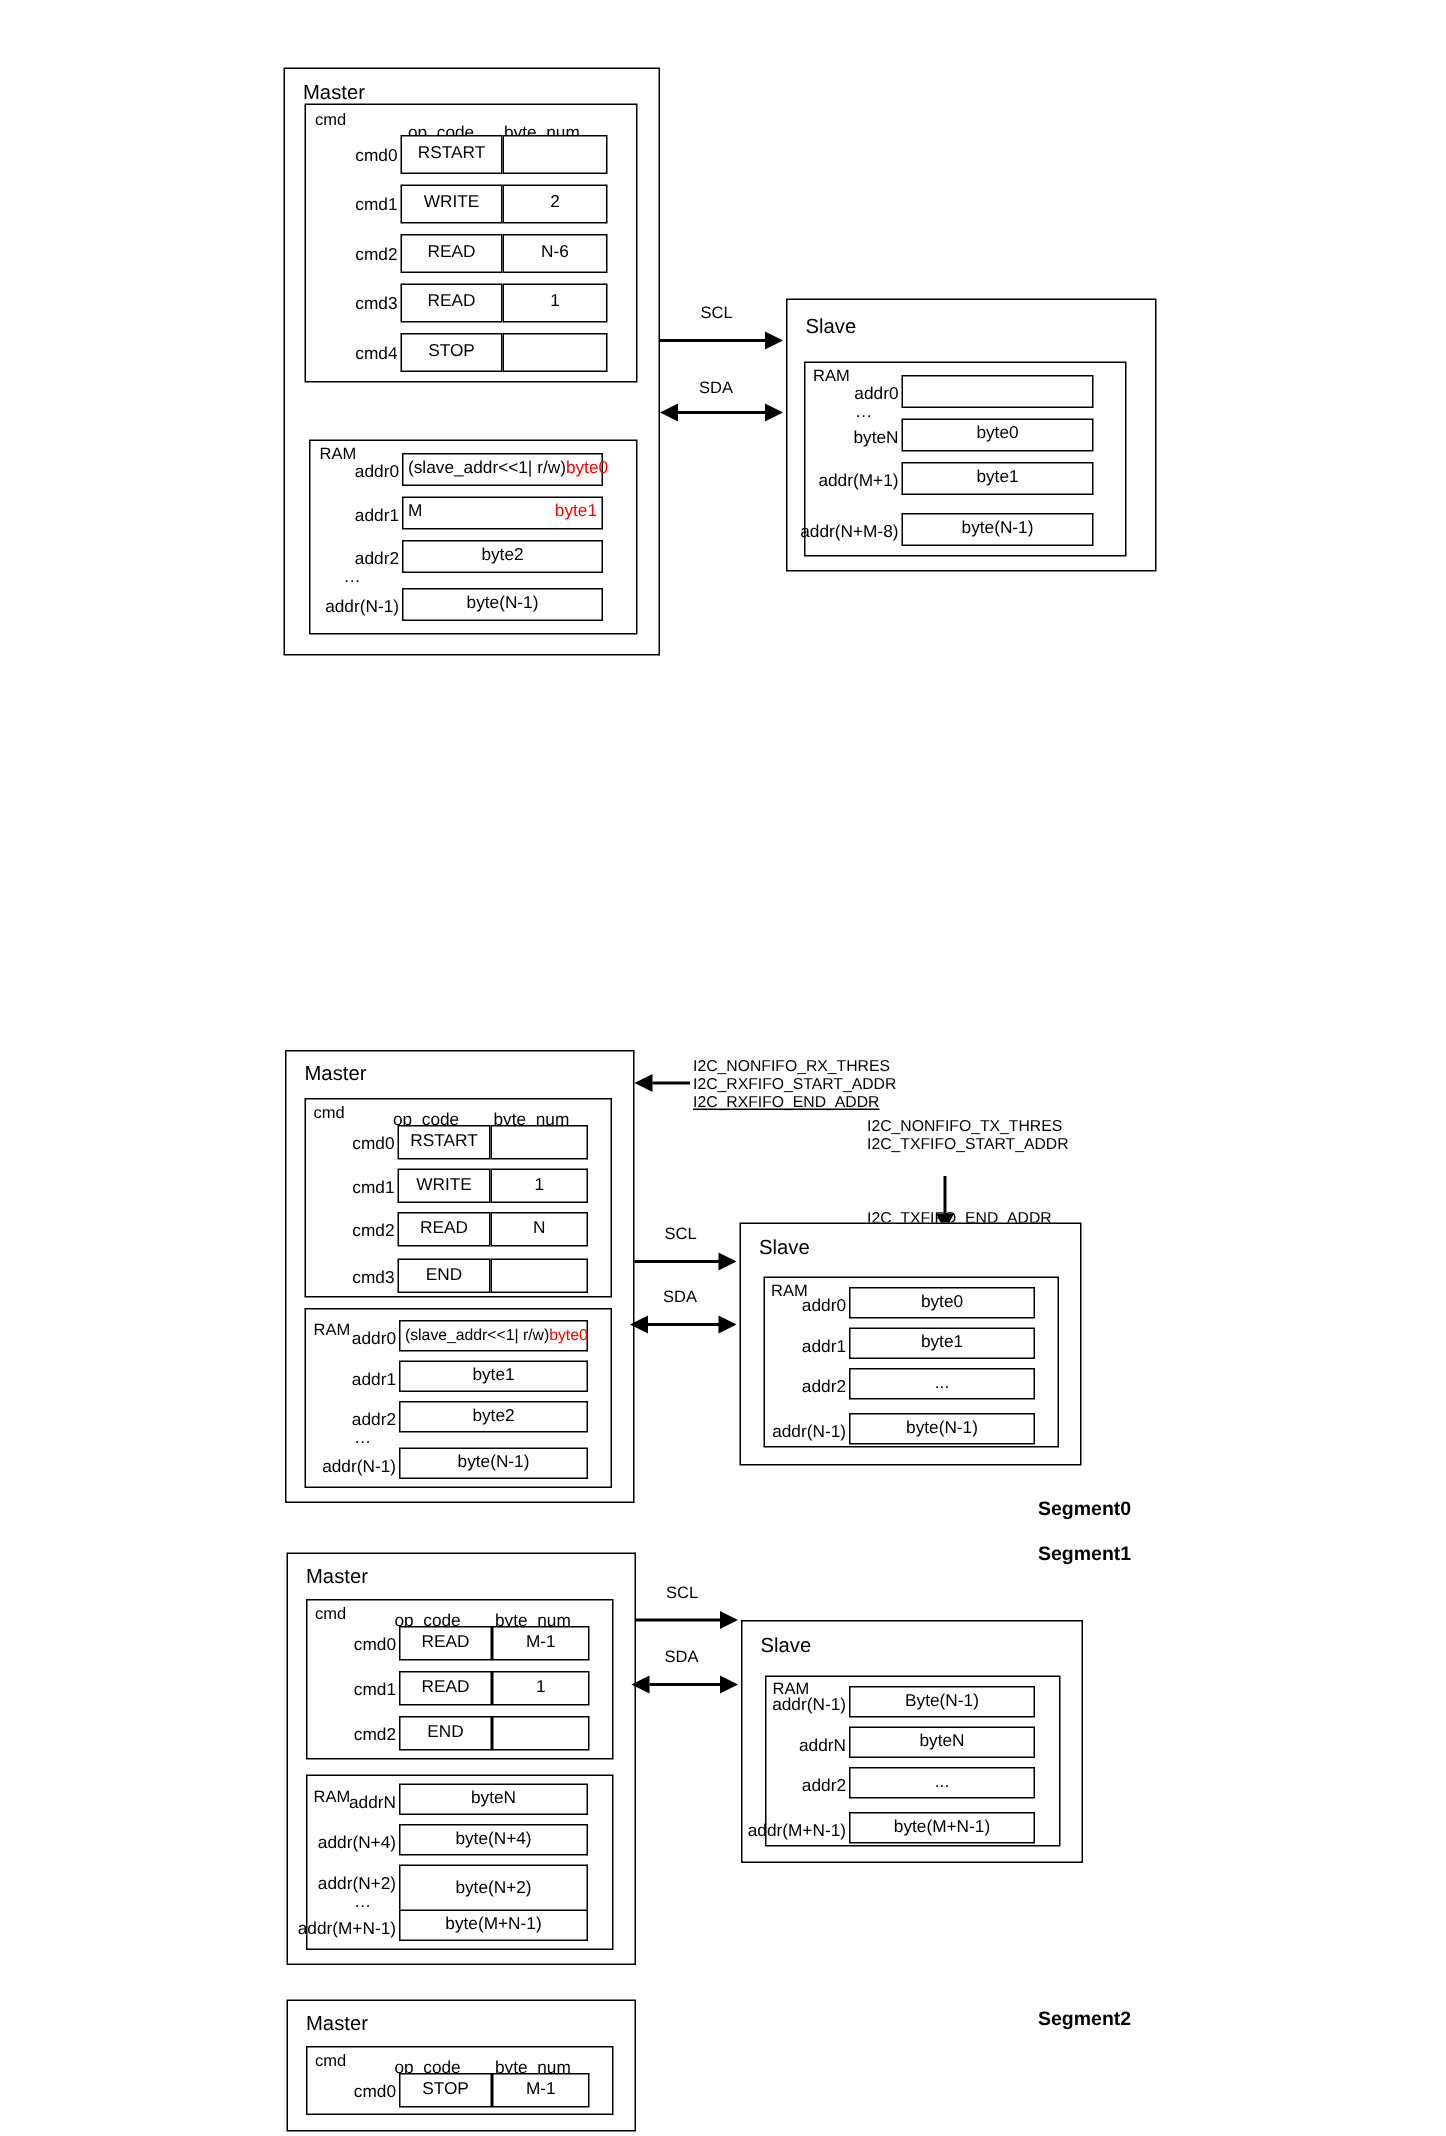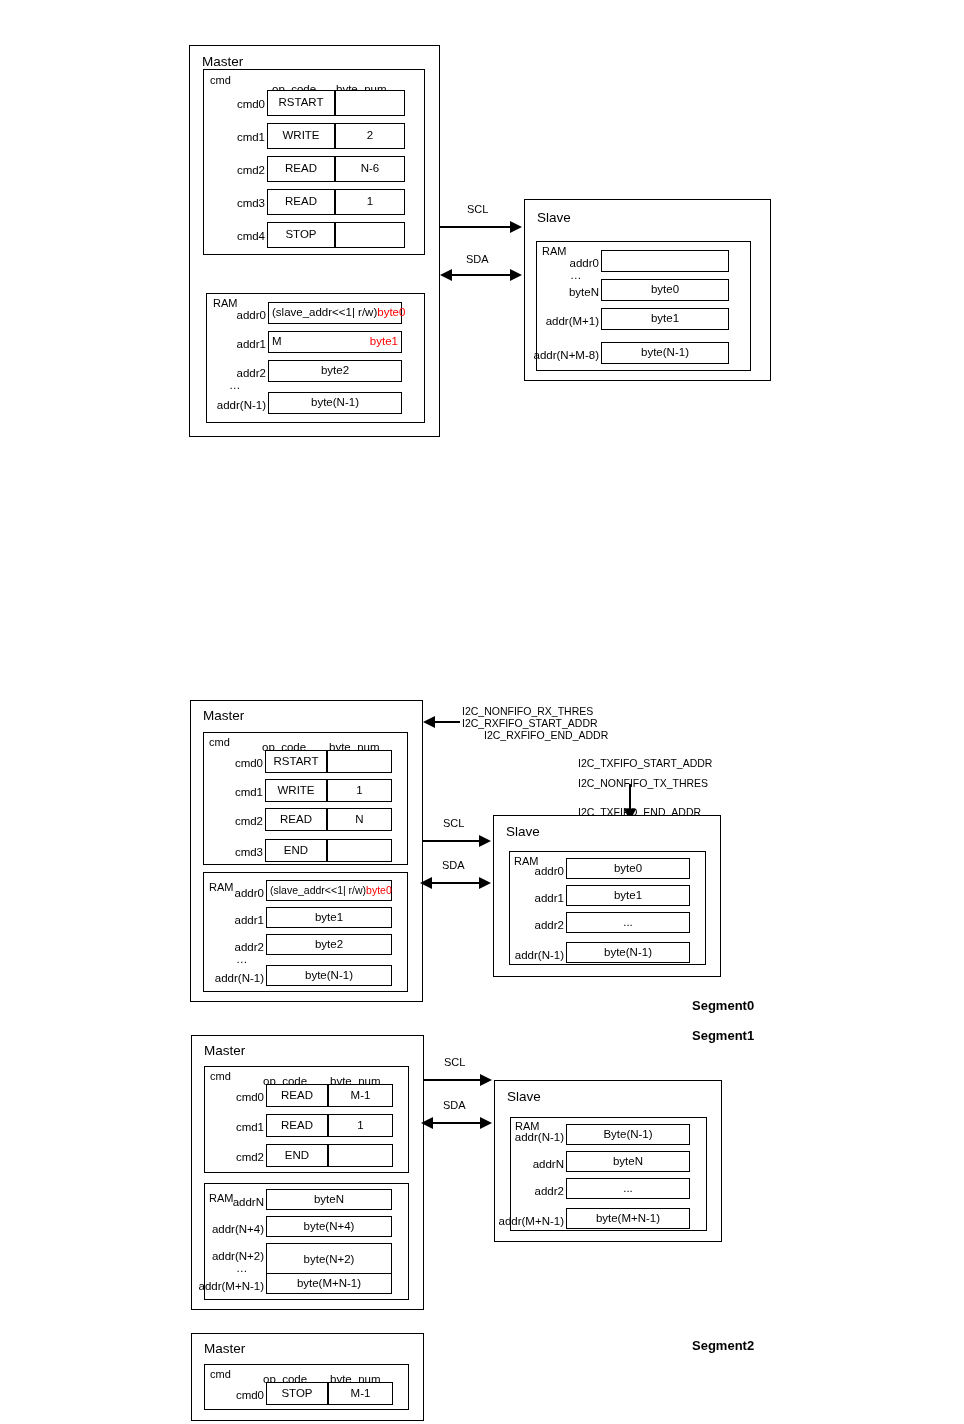--- a/index.html
+++ b/index.html
@@ -148,23 +148,23 @@
 <div class="abs rowlbl" style="left:212px;top:942px;width:52px;">addr2</div>
 <div class="abs cell" style="left:266px;top:934px;width:126px;height:21px;">byte2</div>
 <div class="abs dots" style="left:236px;top:954px;">…</div>
 <div class="abs rowlbl" style="left:198px;top:973px;width:66px;">addr(N-1)</div>
 <div class="abs cell" style="left:266px;top:965px;width:126px;height:21px;">byte(N-1)</div>
 
 <div class="abs hline" style="left:435px;top:721px;width:25px;"></div>
 <div class="abs arrowL" style="left:423px;top:716px;"></div>
 <div class="abs reg" style="left:462px;top:705px;">I2C_NONFIFO_RX_THRES</div>
 <div class="abs reg" style="left:462px;top:717px;">I2C_RXFIFO_START_ADDR</div>
-<div class="abs reg" style="left:484px;top:729px;">I2C_RXFIFO_END_ADDR</div>
-
-<div class="abs reg" style="left:578px;top:777px;text-align:center;">I2C_NONFIFO_TX_THRES</div>
+<div class="abs reg" style="left:462px;top:729px;text-decoration:underline;">I2C_RXFIFO_END_ADDR</div>
+
+<div class="abs reg" style="left:578px;top:745px;text-align:center;">I2C_NONFIFO_TX_THRES</div>
 <div class="abs reg" style="left:578px;top:757px;">I2C_TXFIFO_START_ADDR</div>
 <div class="abs reg" style="left:578px;top:806px;text-decoration:underline;">I2C_TXFIFO_END_ADDR</div>
 <div class="abs vline" style="left:629px;top:784px;height:27px;"></div>
 <div class="abs arrowD" style="left:624px;top:809px;"></div>
 
 <div class="abs outer" style="left:493px;top:815px;width:228px;height:162px;">
   <div class="abs lbl lbl-title" style="left:12px;top:9px;">Slave</div>
 </div>
 <div class="abs inner" style="left:509px;top:851px;width:197px;height:114px;">
   <div class="abs lbl-sm" style="left:4px;top:4px;">RAM</div>

